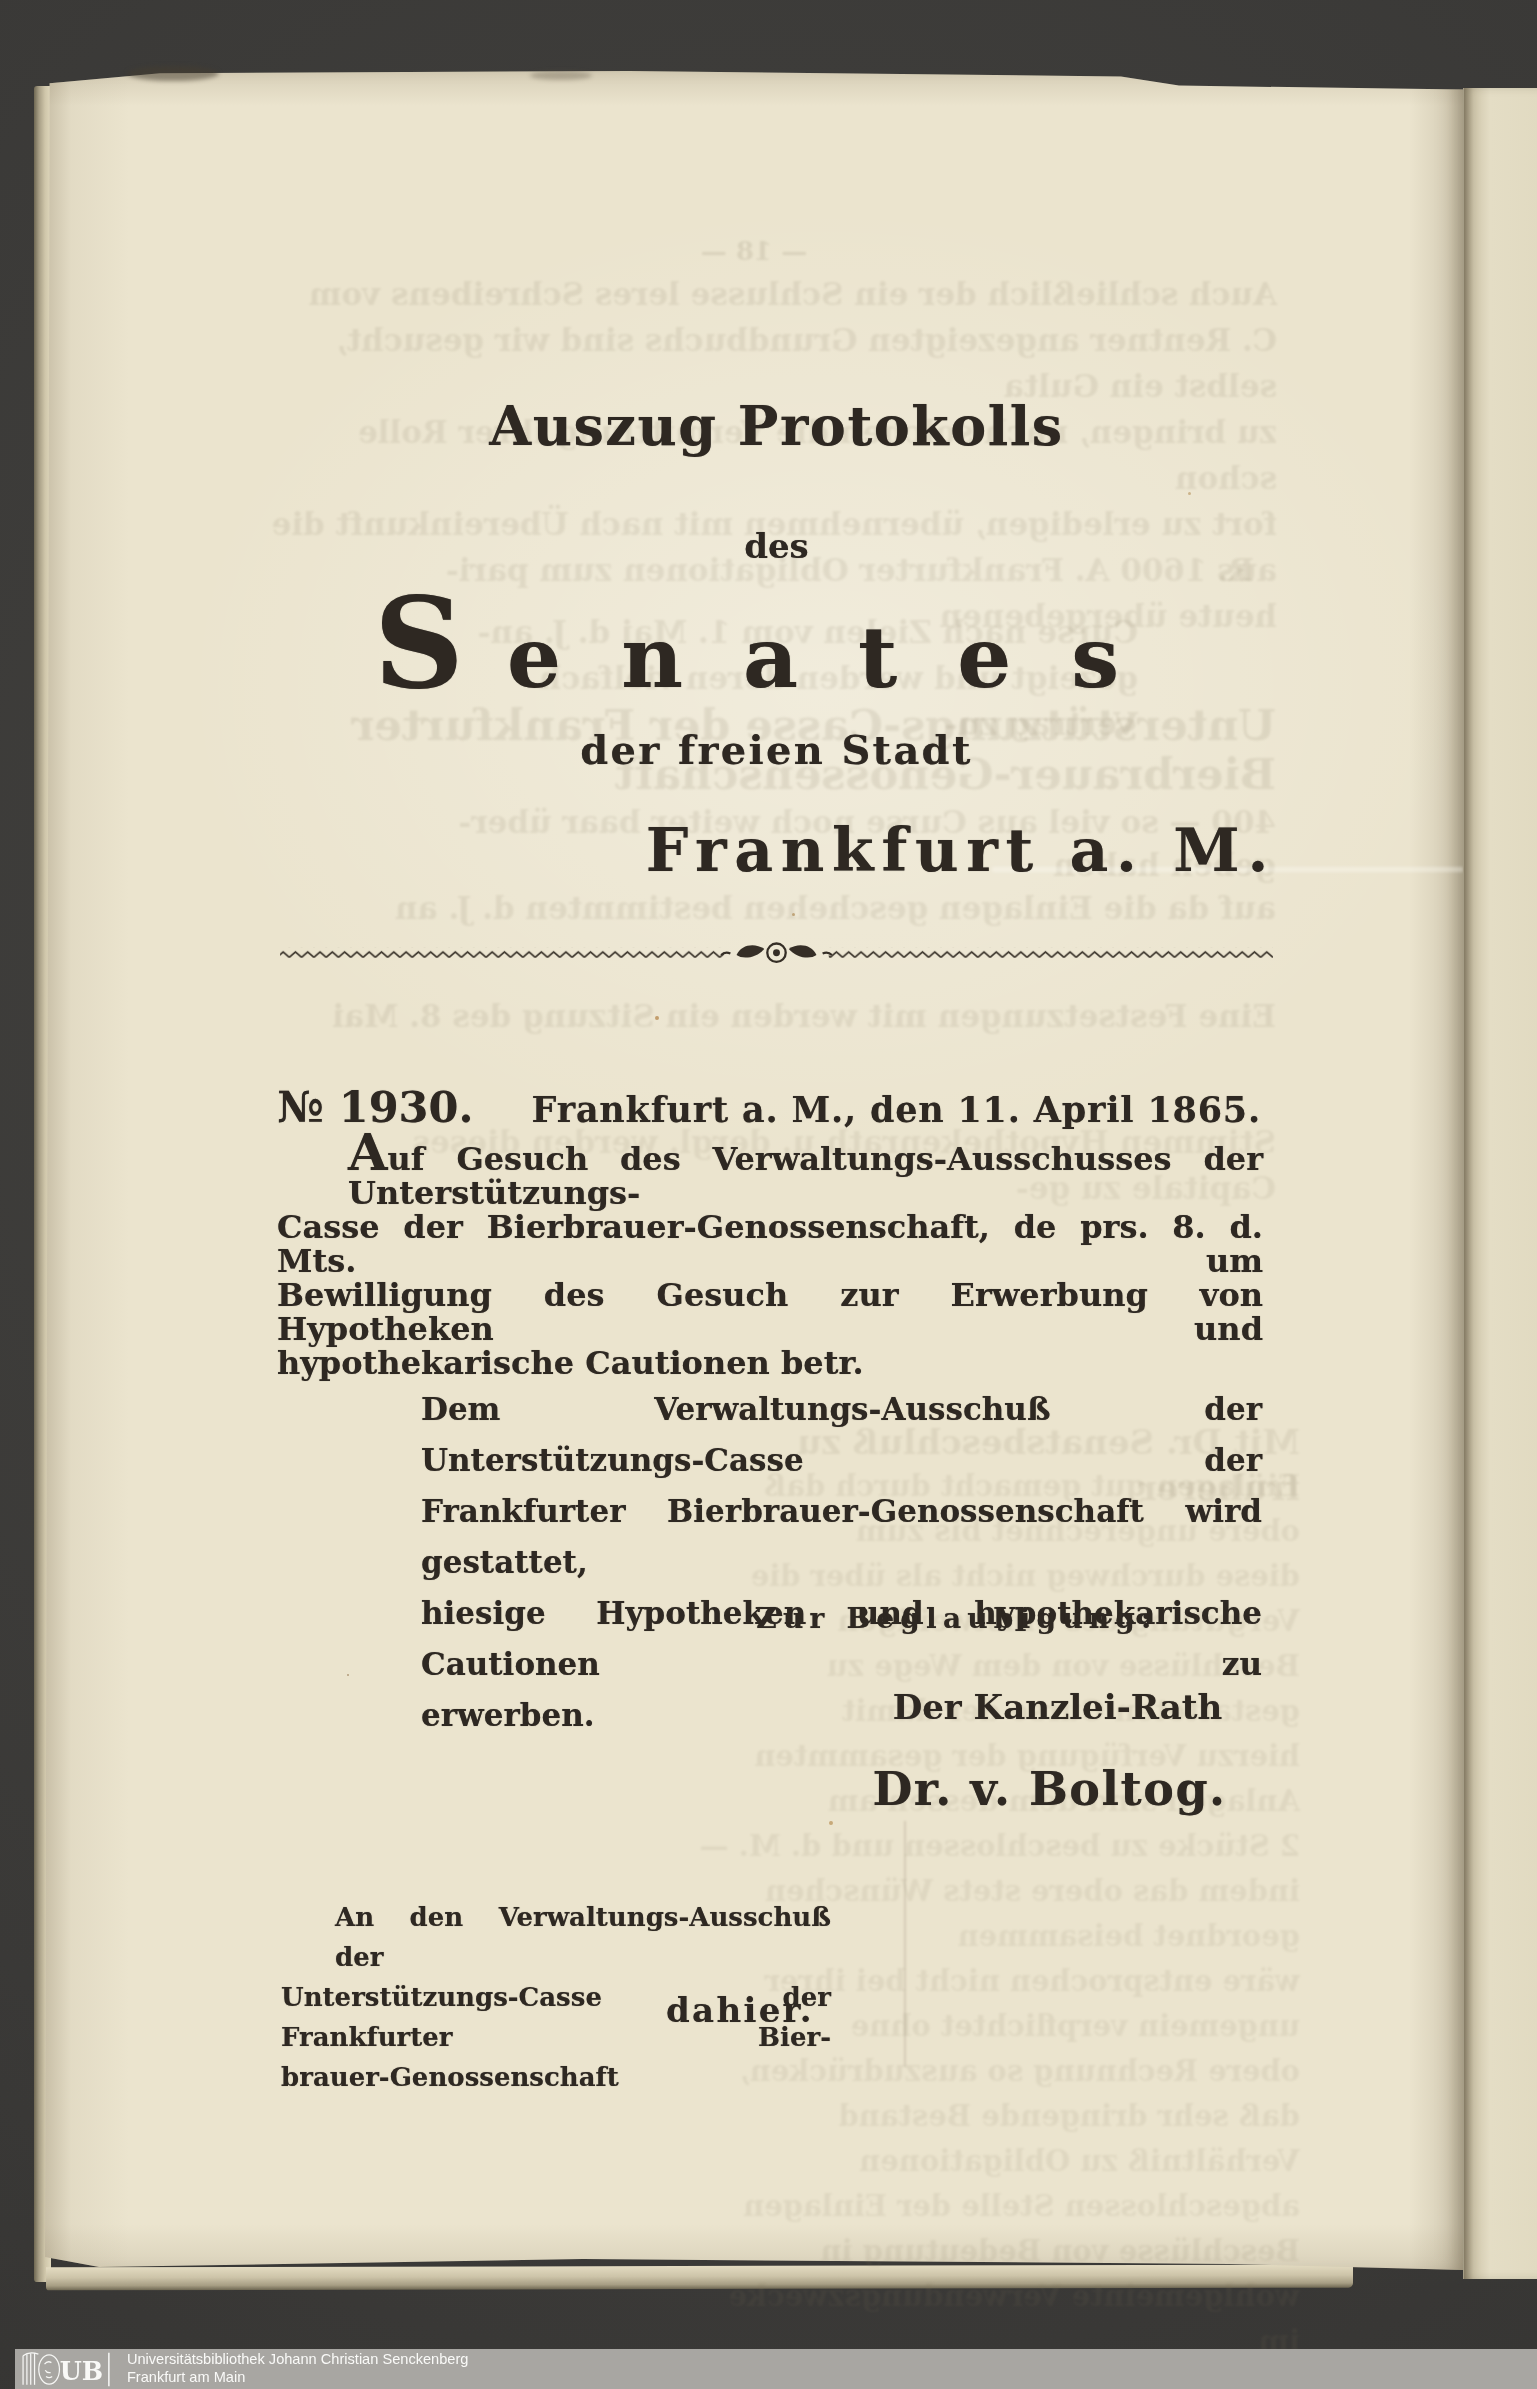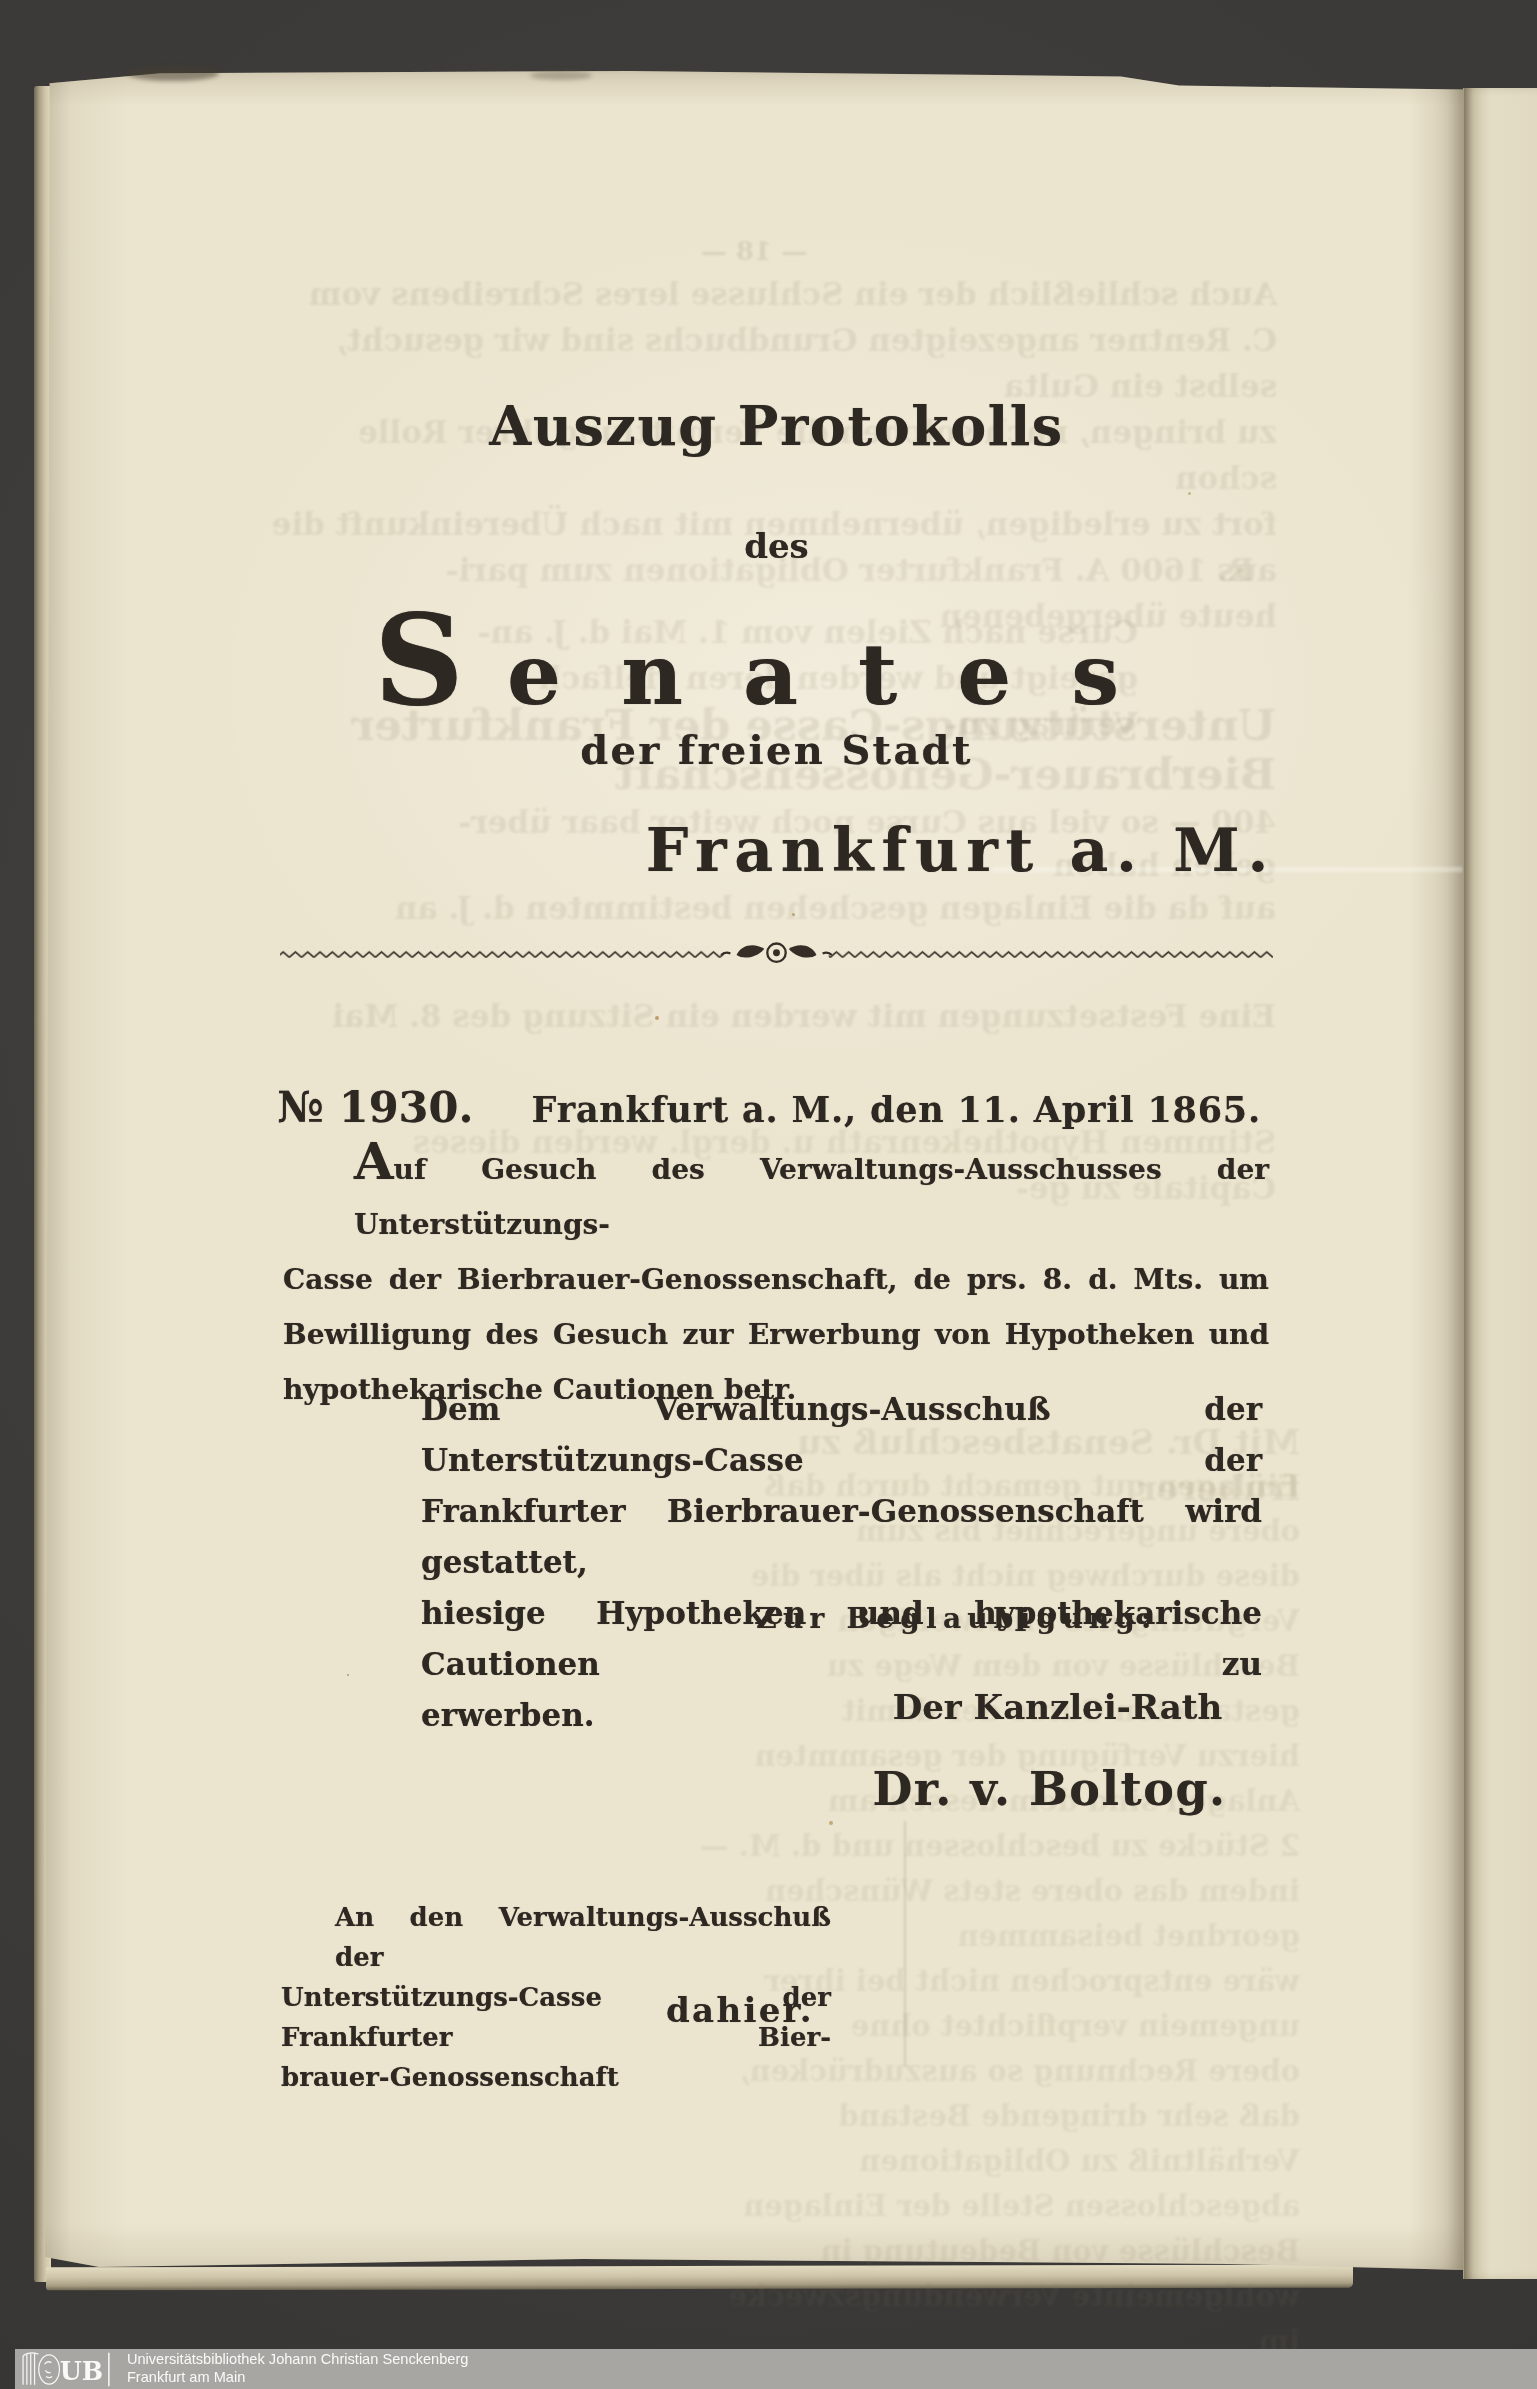--- a/index.html
+++ b/index.html
@@ -113,21 +113,21 @@
   <div class="speck" style="left:655px;top:1016px;width:3.8px;height:3.8px;background:#b07f42;opacity:.7;"></div>
   <div class="speck" style="left:792px;top:913px;width:3.1px;height:3.1px;background:#a97f42;opacity:.6;"></div>
   <div class="speck" style="left:1188px;top:492px;width:3.1px;height:3.1px;background:#b08a50;opacity:.55;"></div>
   <div class="speck" style="left:829px;top:1821px;width:3.8px;height:3.8px;background:#b4894c;opacity:.65;"></div>
   <div class="speck" style="left:347px;top:1674px;width:2.3px;height:2.3px;background:#8b6a45;opacity:.6;"></div>
 
   <div class="abs ink center" style="left:277px;top:394px;width:999px;font-size:54px;letter-spacing:1.5px;">Auszug Protokolls</div>
 
   <div class="abs ink center" style="left:277px;top:526px;width:999px;font-size:34px;">des</div>
 
-  <div class="abs ink center senates" style="left:277px;top:598px;width:999px;">Senates</div>
+  <div class="abs ink center senates" style="left:277px;top:581px;width:999px;">Senates</div>
 
   <div class="abs ink center" style="left:277px;top:726px;width:999px;font-size:40px;letter-spacing:2.3px;">der freien Stadt</div>
 
   <div class="abs ink center" style="left:277px;top:815px;width:999px;font-size:60px;letter-spacing:7.7px;text-align:right;">Frankfurt a. M.</div>
 
   <svg class="abs" style="left:277px;top:938px;" width="999" height="31" viewBox="0 0 1300 40">
     <defs>
       <pattern id="zz" width="16" height="14" patternUnits="userSpaceOnUse">
         <path d="M0 11 L8 4 L16 11" fill="none" stroke="#352e26" stroke-width="2.2"></path>
       </pattern>
@@ -142,21 +142,21 @@
       <path d="M590 20 q-7 -3 -12 2" stroke="#352e26" stroke-width="3" fill="none"></path>
       <path d="M710 20 q7 -3 12 2" stroke="#352e26" stroke-width="3" fill="none"></path>
     </g>
   </svg>
 
   <div class="abs" style="left:277px;top:1041px;width:984px;display:flex;justify-content:space-between;align-items:baseline;">
     <span class="ink" style="font-size:43px;">№ 1930.</span>
     <span class="ink" style="font-size:35px;letter-spacing:0.8px;margin-top:48px;">Frankfurt a. M., den 11. April 1865.</span>
   </div>
 
-  <div class="abs ink" style="left:283px;top:1142px;width:986px;font-size:28px;line-height:55px;">
+  <div class="abs ink" style="left:277px;top:1142px;width:986px;font-size:32px;line-height:34px;">
     <div class="jline p1-first" style="padding-left:71px;">Auf Gesuch des Verwaltungs-Ausschusses der Unterstützungs-</div>
     <div class="jline">Casse der Bierbrauer-Genossenschaft, de prs. 8. d. Mts. um</div>
     <div class="jline">Bewilligung des Gesuch zur Erwerbung von Hypotheken und</div>
     <div>hypothekarische Cautionen betr.</div>
   </div>
 
   <div class="abs ink" style="left:421px;top:1384px;width:841px;font-size:31px;line-height:51px;">
     <div class="jline">Dem Verwaltungs-Ausschuß der Unterstützungs-Casse der</div>
     <div class="jline">Frankfurter Bierbrauer-Genossenschaft wird gestattet,</div>
     <div class="jline">hiesige Hypotheken und hypothekarische Cautionen zu</div>

